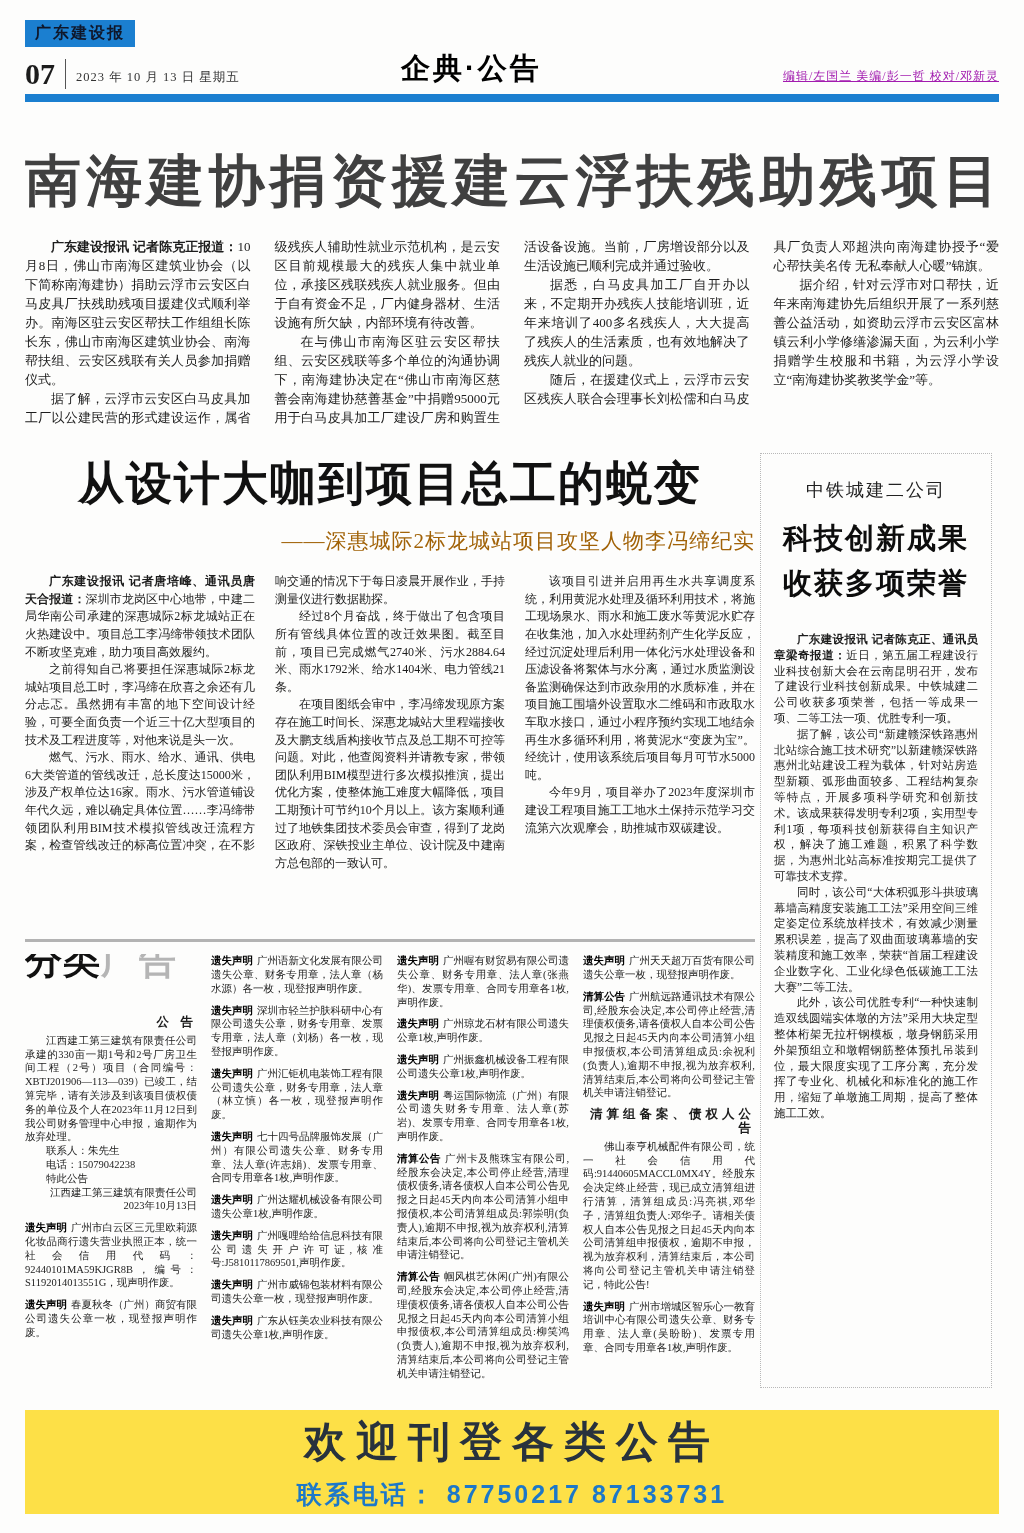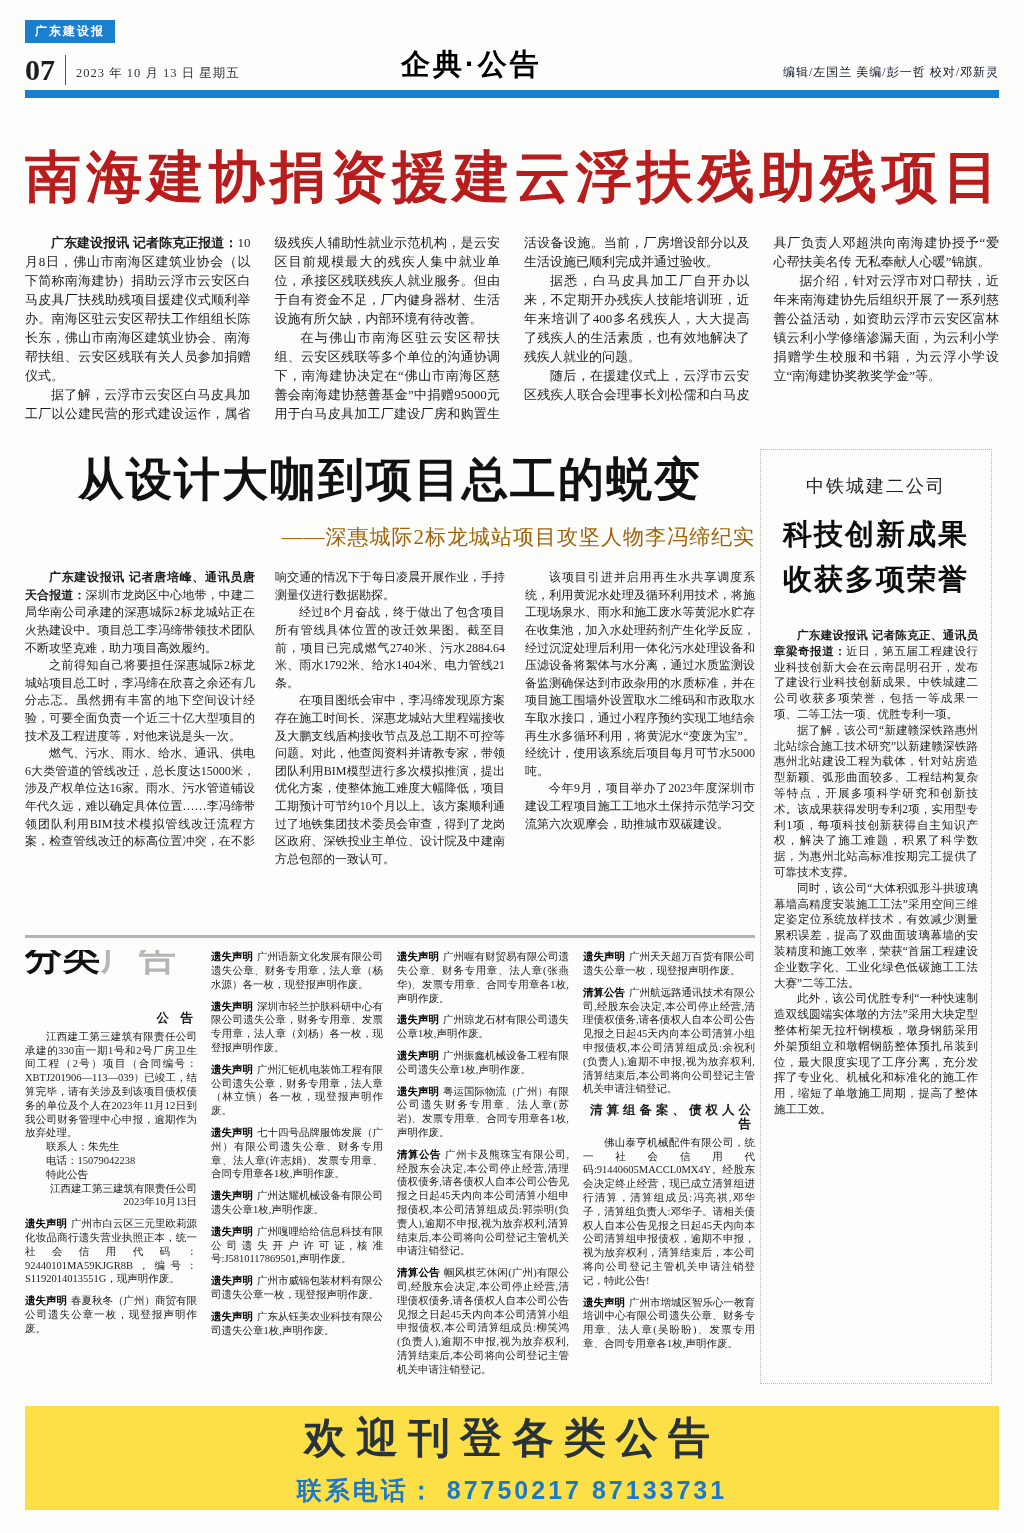--- a/index.html
+++ b/index.html
@@ -2,34 +2,34 @@
 <html><head>
 <meta charset="utf-8">
 <style>
   * { margin:0; padding:0; box-sizing:border-box; }
   html,body { background:#e9e9e7; }
   body { width:1024px; height:1533px; font-family:"Liberation Serif","DejaVu Serif",serif; color:#1c1c1c; }
   .page { width:1024px; height:1533px; background:#fdfdfc; overflow:hidden; position:relative; }
 
   
   .masthead { margin:20px 25px 0 25px; }
-  .logo { display:inline-block; background:#1b7fd0; color:#ffffff; font-family:"Liberation Sans",sans-serif;
-          font-weight:bold; font-size:12px; padding:3px 10px; letter-spacing:2px; }
+  .logo { display:inline-block; background:#1b7fd0; color:#0f172a; font-family:"Liberation Sans",sans-serif;
+          font-weight:bold; font-size:16px; padding:3px 10px; letter-spacing:2px; }
   .mast-row { display:flex; align-items:flex-end; justify-content:space-between; margin-top:2px; }
   .mast-left { display:flex; align-items:flex-end; }
   .pageno { font-family:"Liberation Serif",serif; font-weight:bold; font-size:30px; line-height:30px;
             padding-right:10px; border-right:1px solid #555; }
   .mast-date { font-size:12.5px; color:#333; padding-left:10px; padding-bottom:3px; letter-spacing:1px; }
   .section-title { font-family:"Liberation Sans",sans-serif; font-weight:bold; font-size:29px;
                    letter-spacing:3px; color:#000; transform:translateX(-40px); }
-  .editors { font-size:12px; color:#0f172a; padding-bottom:4px; letter-spacing:1px; }
+  .editors { font-size:12px; color:#a21caf; padding-bottom:4px; letter-spacing:1px;text-decoration:underline; }
   .blue-bar { height:8px; background:#1b7fd0; margin-top:5px; }
 
   
-  .headline1 { margin:46px 25px 0 25px; font-size:56px; line-height:1.2; font-weight:bold; color:#b91c1c;
+  .headline1 { margin:46px 25px 0 25px; font-size:56px; line-height:1.2; font-weight:bold; color:#404040;
                text-align:justify; text-align-last:justify; font-family:"Liberation Serif",serif; }
   .art1-body { margin:22px 25px 0 25px; height:192px; overflow:hidden;
                column-count:4; column-gap:24px; font-size:13px; line-height:19px; text-align:justify; }
   .para { text-indent:2em; margin:0; }
   .para b { font-family:"Liberation Sans",sans-serif; }
 
   
   .main2 { display:flex; margin:24px 25px 0 25px; gap:5px; }
   .m2-left { width:730px; }
   .headline2 { text-align:center; font-size:46px; font-weight:bold; color:#111; letter-spacing:2px;

